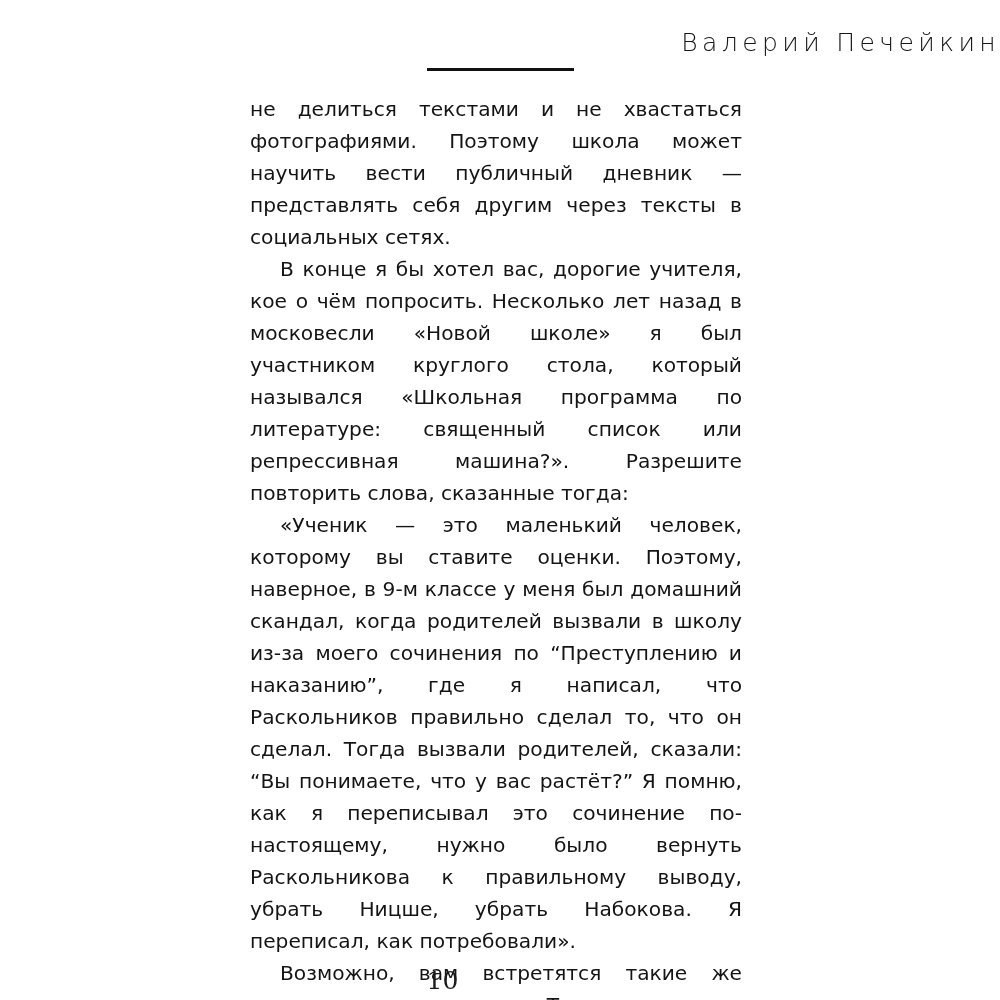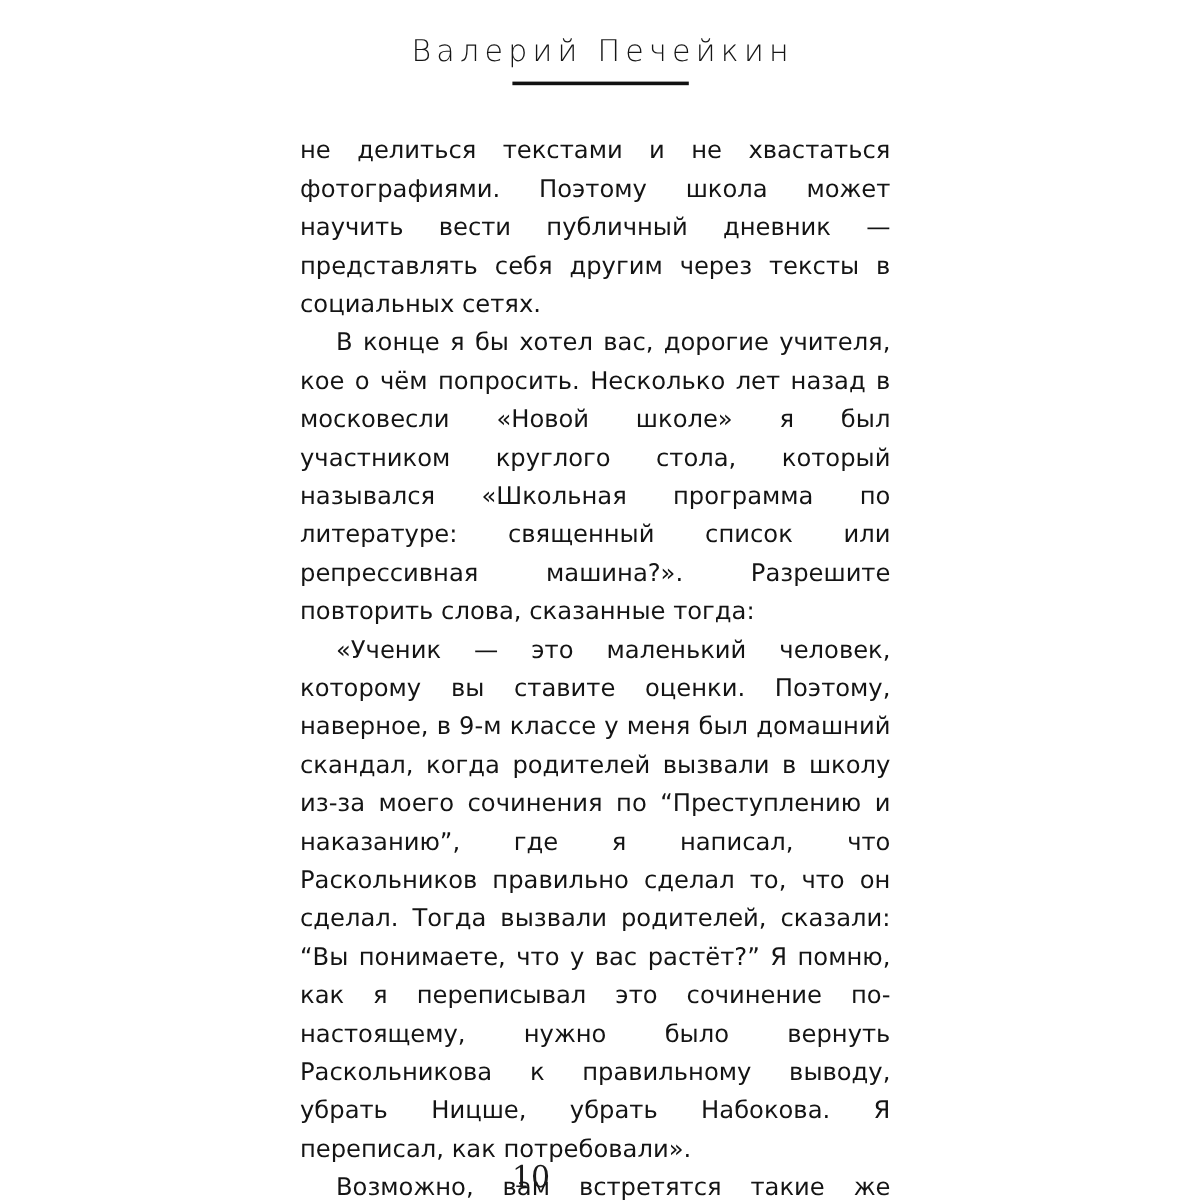--- a/index.html
+++ b/index.html
@@ -23,21 +23,21 @@
     height: 1000px;
     background: #ffffff;
   }
 
   
   .running-head {
     position: absolute;
     top: 30px;
     left: 0;
     width: 1000px;
-    text-align: center;
+    text-align: right;
   }
   .running-head-title {
     display: block;
     font-family: "DejaVu Sans", "Liberation Sans", sans-serif;
     font-size: 25px;
     font-weight: 300;
     letter-spacing: 4.4px;
     color: #161616;
     line-height: 1;
     
@@ -65,21 +65,20 @@
     text-justify: inter-word;
     color: #141414;
     hyphens: none;
     word-spacing: 0px;
   }
   .para.indent {
     text-indent: 30px;
   }
   .para.cont {
     text-indent: 0;
-    margin-top: 16px;
   }
 
   
   .folio {
     position: absolute;
     top: 968px;
     left: 0;
     width: 885px;
     text-align: center;
   }

